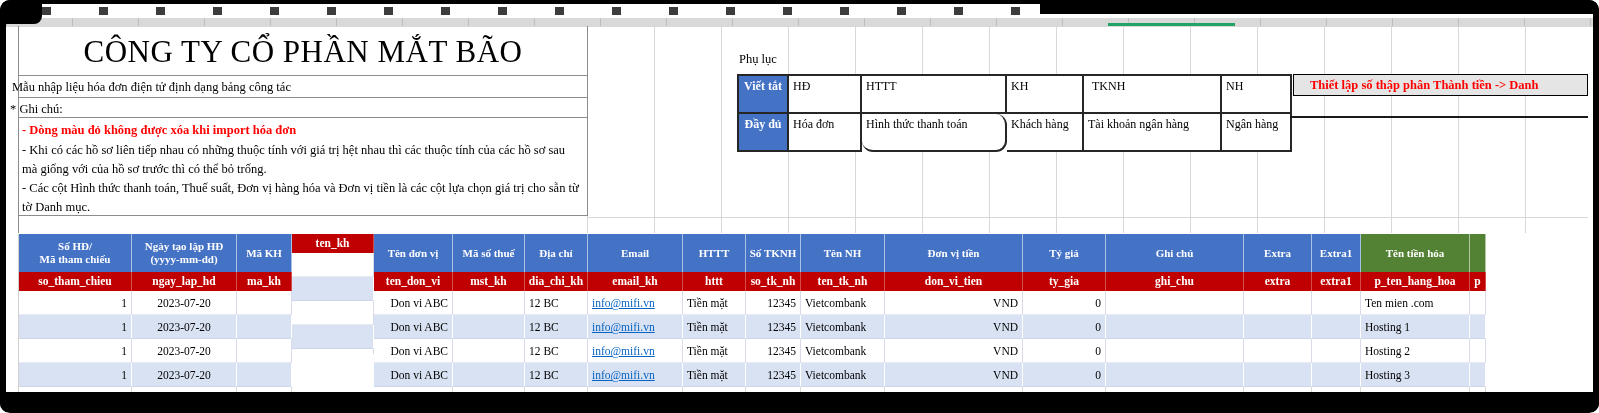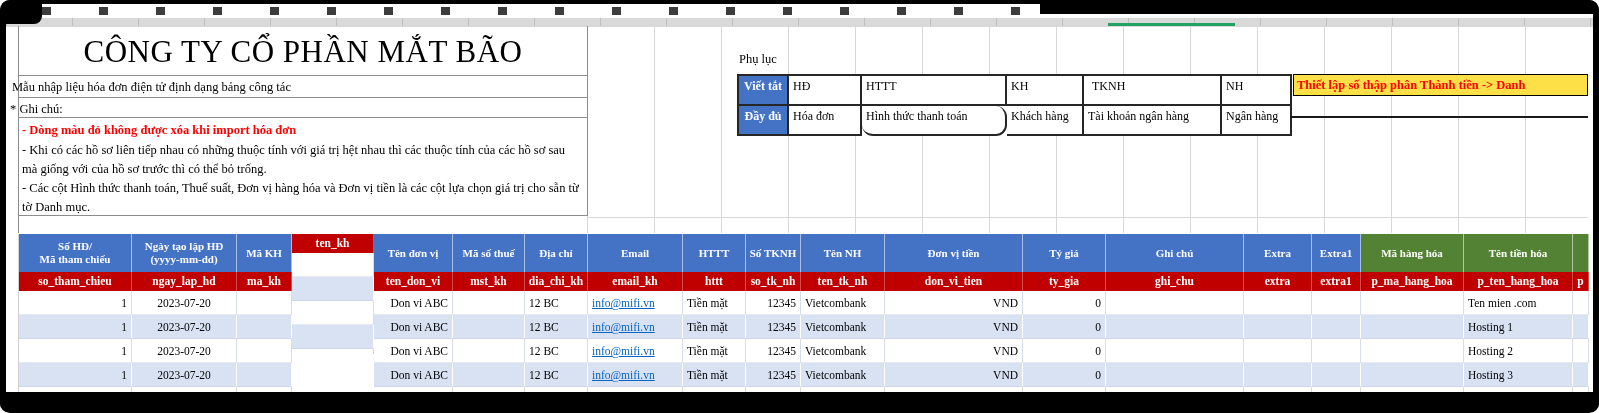--- a/index.html
+++ b/index.html
@@ -21,27 +21,27 @@
   .lightline{background:#d8d8d8;}
   .grid-bg{background-image:repeating-linear-gradient(90deg,#d8d8d8 0 1px,transparent 1px 67px);}
 
   #company-title{font-size:31px;letter-spacing:.5px;text-align:center;line-height:46px;white-space:nowrap;overflow:hidden;}
   .smalltext{font-size:12.5px;line-height:19px;}
   .note-warning{color:#ff0000;font-weight:bold;}
   #notes-body p{margin:0;}
 
   
   #appendix{border-top:2px solid #262626;border-left:2px solid #262626;background:#fff;}
-  .appx-row{display:flex;height:30px;}
+  .appx-row{display:flex;height:38px;}
   .appx-cell{box-sizing:border-box;border-right:2px solid #262626;border-bottom:2px solid #262626;
     font-size:12px;line-height:18px;padding:1px 0 0 4px;white-space:nowrap;overflow:hidden;}
   .appx-label{background:#4472C4;color:#fff;font-weight:bold;text-align:center;padding-left:0;}
 
-  #highlight-note{background:#fde047;color:#ff0000;font-weight:bold;font-size:12.5px;line-height:21px;
-    border:1px solid #000;padding-left:3px;white-space:nowrap;overflow:hidden;}
+  #highlight-note{background:#e5e5e5;color:#ff0000;font-weight:bold;font-size:12.5px;line-height:21px;
+    border:1px solid #000;padding-left:16px;white-space:nowrap;overflow:hidden;}
 
   
   #invoice-table{display:flex;border-left:1px solid #d0d0d0;}
   .tcol{flex:0 0 auto;box-sizing:border-box;}
   .th{height:38px;display:flex;align-items:center;justify-content:center;text-align:center;
     color:#fff;font-weight:bold;font-size:11px;line-height:13px;white-space:pre-line;
     border-right:1px solid rgba(255,255,255,.55);box-sizing:border-box;overflow:hidden;}
   .th-blue{background:#4472C4;}
   .th-green{background:#548235;}
   .tcode{height:19px;background:#C00000;color:#fff;font-weight:bold;font-size:11.5px;line-height:19px;
@@ -244,29 +244,20 @@
       </div>
       <div class="tcol" style="width: 49px;">
         <div class="th th-blue">Extra1</div>
         <div class="tcode">extra1</div>
         <div class="td" style="text-align: left;"></div>
         <div class="td td-alt" style="text-align: left;"></div>
         <div class="td" style="text-align: left;"></div>
         <div class="td td-alt" style="text-align: left;"></div>
         <div class="tstub"></div>
       </div>
-      <div class="tcol" style="width: 103px;">
-        <div class="th th-green">Mã hàng hóa</div>
-        <div class="tcode">p_ma_hang_hoa</div>
-        <div class="td" style="text-align: left;"></div>
-        <div class="td td-alt" style="text-align: left;"></div>
-        <div class="td" style="text-align: left;"></div>
-        <div class="td td-alt" style="text-align: left;"></div>
-        <div class="tstub"></div>
-      </div>
       <div class="tcol" style="width: 109px;">
         <div class="th th-green">Tên tiền hóa</div>
         <div class="tcode">p_ten_hang_hoa</div>
         <div class="td" style="text-align: left;">Ten mien .com</div>
         <div class="td td-alt" style="text-align: left;">Hosting 1</div>
         <div class="td" style="text-align: left;">Hosting 2</div>
         <div class="td td-alt" style="text-align: left;">Hosting 3</div>
         <div class="tstub"></div>
       </div>
       <div class="tcol" style="width: 16px;">

